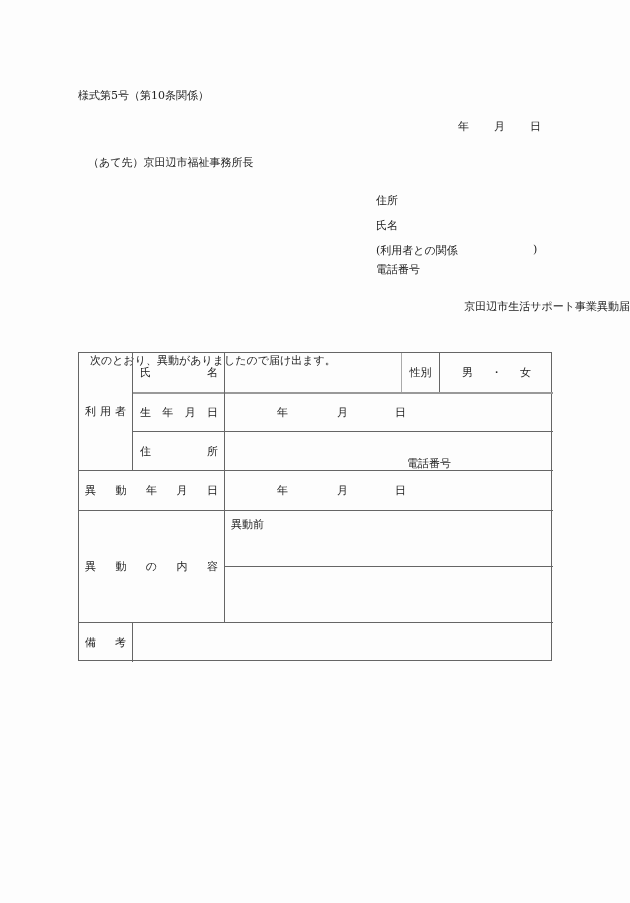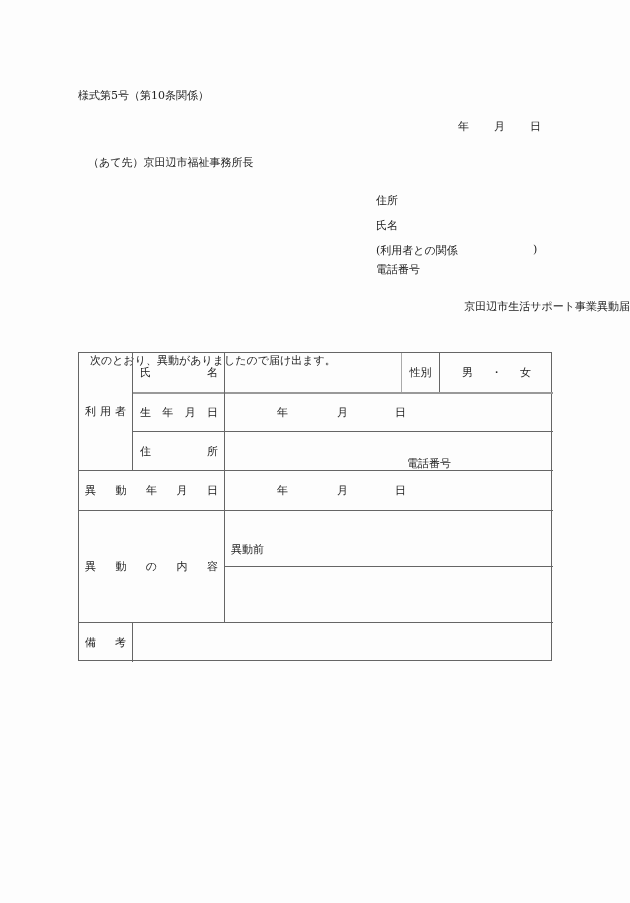--- a/index.html
+++ b/index.html
@@ -99,21 +99,21 @@
     <span class="abs" style="left:170px;">日</span>
   </div>
 
   <div class="cell spread" style="left:6px;width:133px;top:158px;height:111px;">
     <span>異</span>
     <span>動</span>
     <span>の</span>
     <span>内</span>
     <span>容</span>
   </div>
-  <div class="cell" style="left:152px;width:322px;top:169px;height:55px;">
+  <div class="cell" style="left:152px;width:322px;top:144px;height:55px;">
     <span>異動前</span>
   </div>
 
   <div class="cell spread" style="left:6px;width:41px;top:270px;height:39px;">
     <span>備</span>
     <span>考</span>
   </div>
   <div class="cell" style="left:54px;width:420px;top:270px;height:39px;"></div>
 </div>
 

